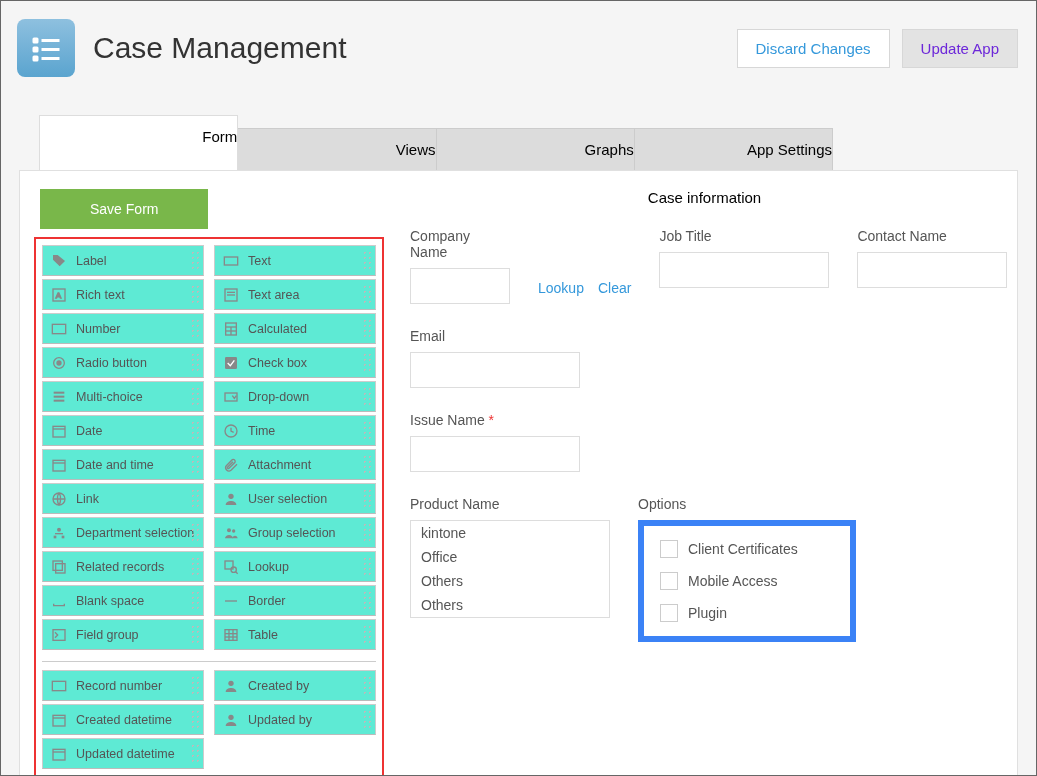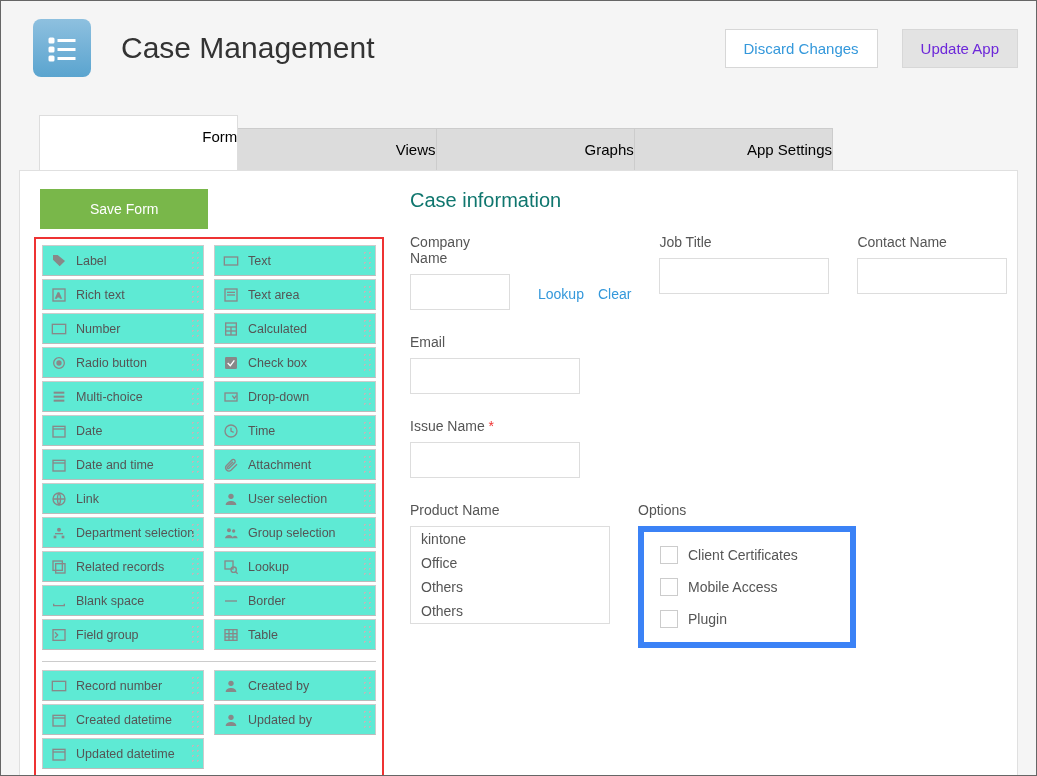--- a/index.html
+++ b/index.html
@@ -8,22 +8,21 @@
     background: #f5f5f5;
     width: 1037px;
     height: 776px;
     border: 1px solid #666;
     position: relative;
     overflow: hidden;
   }
   .header {
     display: flex;
     align-items: center;
-    padding: 18px 18px 10px 32px;
-    gap: 12px;
+    padding: 18px 18px 10px 16px;
   }
   .app-icon {
     width: 58px;
     height: 58px;
     background: linear-gradient(180deg, #8ec0df 0%, #5aa4cf 100%);
     border-radius: 8px;
     display: flex;
     align-items: center;
     justify-content: center;
     flex-shrink: 0;
@@ -125,21 +124,21 @@
   .palette-divider {
     border-top: 1px solid #ccc;
     margin: 8px 0;
   }
   .form-canvas {
     position: absolute;
     left: 390px;
     top: 18px;
     right: 18px;
   }
-  .section-title { color: #0f766e; font-size: 20px; margin-bottom: 22px; }
+  .section-title { color: #000000; font-size: 15px; margin-bottom: 22px; text-align: center; }
   .row { display: flex; gap: 28px; margin-bottom: 24px; }
   .field-block { display: flex; flex-direction: column; }
   .field-label { font-size: 14px; color: #555; margin-bottom: 8px; }
   .req { color: #e33; }
   .text-input {
     border: 1px solid #ddd;
     height: 36px;
     background: #fff;
   }
   .lookup-links { display: flex; gap: 14px; align-items: flex-end; padding-bottom: 8px; }

